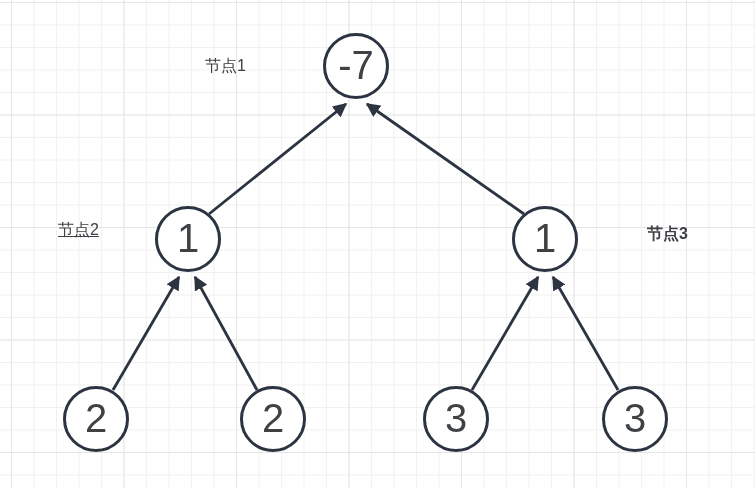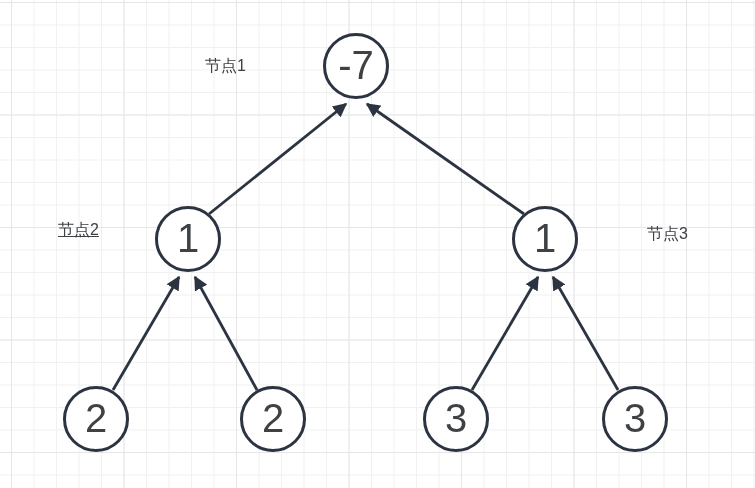--- a/index.html
+++ b/index.html
@@ -79,21 +79,21 @@
   <div class="node-label" style="left:205px; top:57px;">节点1</div>
 
   <div class="node" style="left:155px; top:206px;">
     <span class="node-value">1</span>
   </div>
   <div class="node-label" style="left:58px; top:221px;text-decoration:underline;">节点2</div>
 
   <div class="node" style="left:512px; top:206px;">
     <span class="node-value">1</span>
   </div>
-  <div class="node-label" style="left:647px; top:225px;">节点3</div>
+  <div class="node-label" style="left:647px; top:225px;font-weight:bold;">节点3</div>
 
   <div class="node" style="left:63px; top:386px;">
     <span class="node-value">2</span>
   </div>
   <div class="node" style="left:240px; top:386px;">
     <span class="node-value">2</span>
   </div>
   <div class="node" style="left:423px; top:386px;">
     <span class="node-value">3</span>
   </div>

